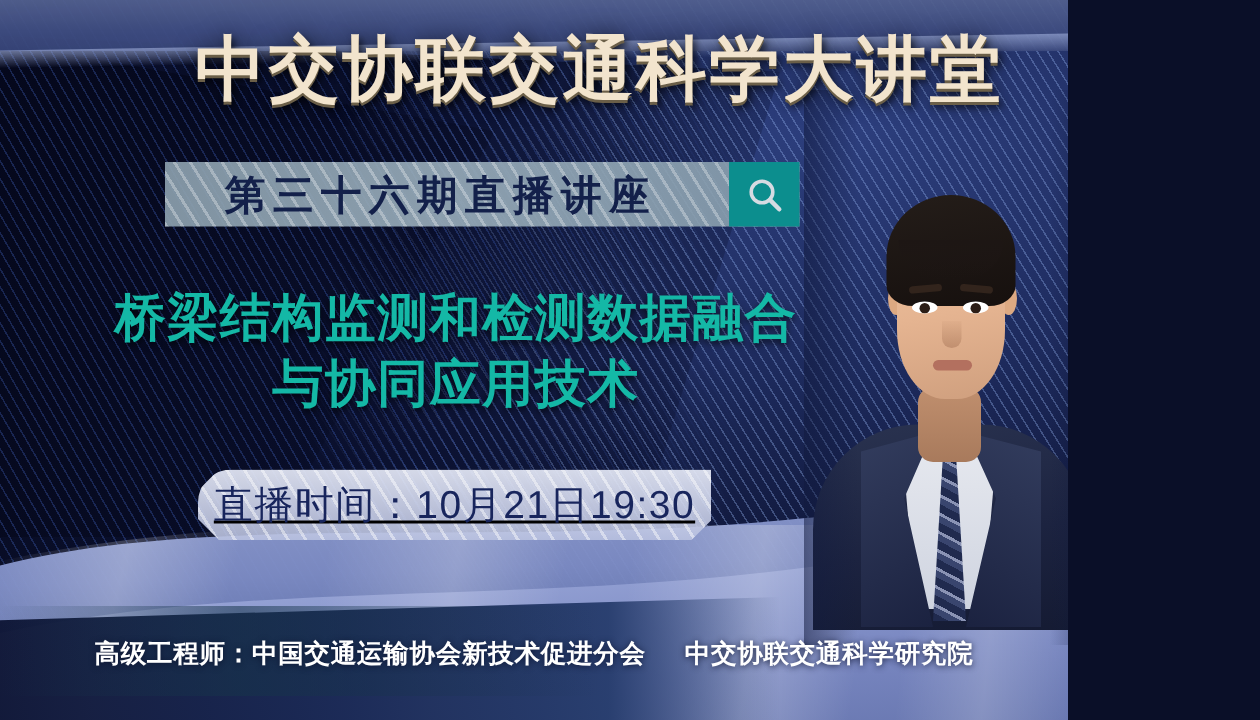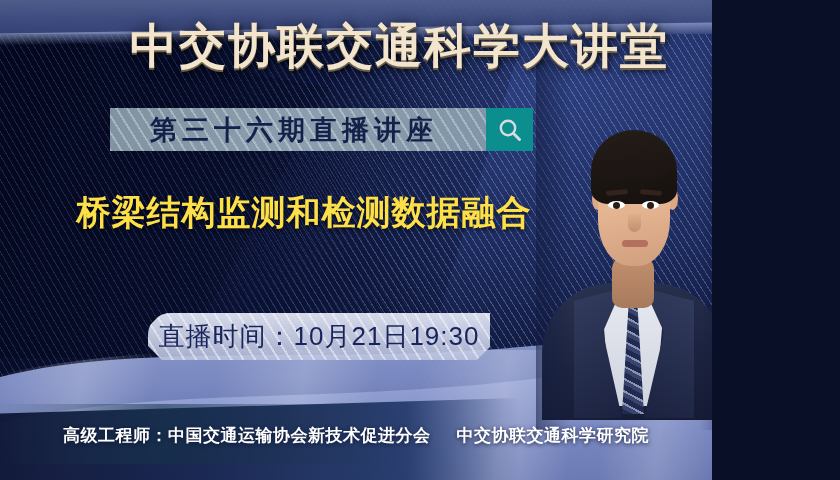--- a/index.html
+++ b/index.html
@@ -179,31 +179,32 @@
   }
   .search-box{
     position:relative;width:47px;height:43px;background:#0c8e8e;
     display:flex;align-items:center;justify-content:center;flex:none;
   }
   .search-box svg{display:block;}
   
   .topic{
     position:absolute;left:44px;top:190px;width:520px;
     text-align:center;font-size:34px;line-height:44px;font-weight:bold;letter-spacing:1px;
-    color:#fde047;
+    color:#14b8a6;
     text-shadow:0 2px 4px rgba(0,0,0,.65);
   }
   
   .time-pill{
-    position:absolute;left:148px;top:313px;width:342px;height:47px;
+    position:absolute;left:132px;top:313px;width:342px;height:47px;
     background:linear-gradient(180deg,rgba(228,232,246,.93) 0%,rgba(206,212,235,.90) 55%,rgba(186,194,224,.88) 100%);
     clip-path:polygon(14px 0, 100% 0, 100% calc(100% - 13px), calc(100% - 13px) 100%, 14px 100%, 0 calc(100% - 14px), 0 14px);
     border-radius:22px 0 0 0;
     display:flex;align-items:center;justify-content:center;
     box-shadow:0 2px 10px rgba(0,0,0,.35);
+    text-decoration:underline;
   }
   .time-pill::before{
     content:"";position:absolute;inset:0;
     background-image:repeating-linear-gradient(58deg,rgba(255,255,255,.45) 0px,rgba(255,255,255,.45) 2px,rgba(0,0,0,0) 2px,rgba(0,0,0,0) 10px);
     clip-path:inherit;pointer-events:none;
   }
   .time-text{
     position:relative;font-size:26px;font-weight:500;letter-spacing:1px;color:#18255c;
   }
   
@@ -280,20 +281,21 @@
         <svg width="26" height="26" viewBox="0 0 26 26" aria-hidden="true">
           <circle cx="11" cy="11" r="7.2" fill="none" stroke="#d6dbe2" stroke-width="2.4"></circle>
           <line x1="16.3" y1="16.3" x2="22.5" y2="22.5" stroke="#d6dbe2" stroke-width="3" stroke-linecap="round"></line>
         </svg>
       </span>
     </div>
   </div>
 
   <div class="topic">
     <div>桥梁结构监测和检测数据融合</div>
+    <div>与协同应用技术</div>
   </div>
 
   <div class="time-pill">
     <span class="time-text">直播时间：10月21日19:30</span>
   </div>
 
   <div class="v-name">张二华</div>
   <div class="v-title">高级工程师</div>
   <div class="v-org">四川省公路规划勘察设计研究院有限公司</div>
 

